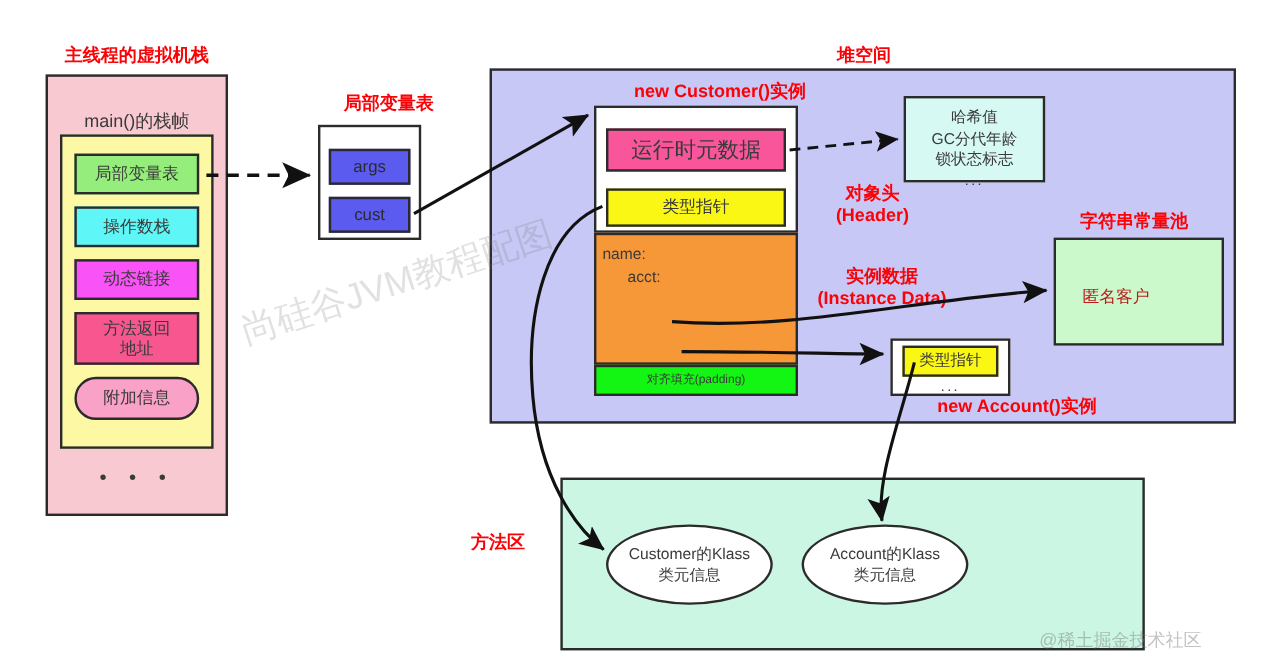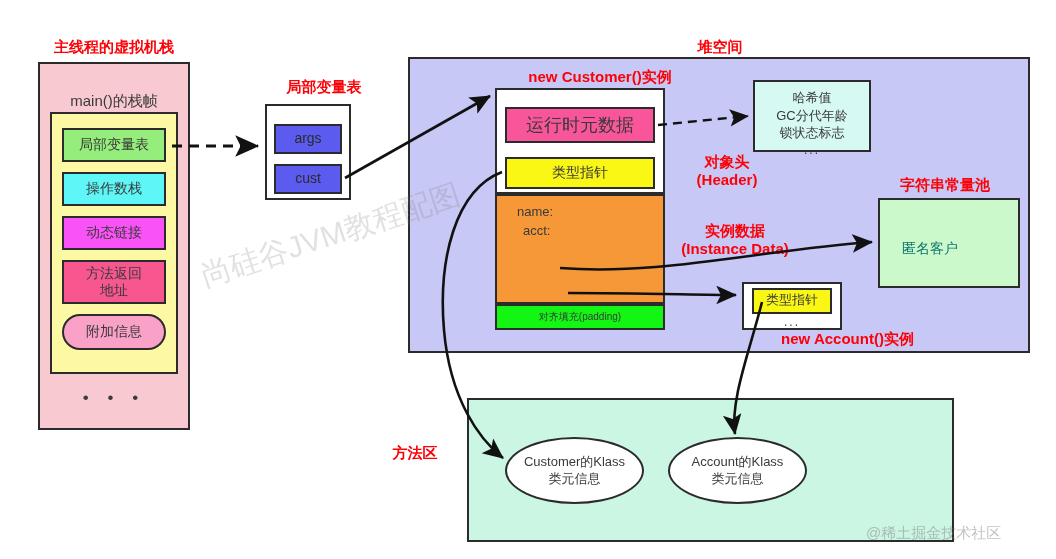--- a/index.html
+++ b/index.html
@@ -65,21 +65,21 @@
   .hdr-box .dd{letter-spacing:2px;font-size:12px;}
 
   .lbl-header{left:672px;top:153px;width:110px;}
   .lbl-inst{left:660px;top:222px;width:150px;}
   .lbl-acct{left:760px;top:330px;width:175px;}
 
   .scp-title{left:880px;top:176px;width:130px;}
   .scp-box{left:878px;top:198px;width:142px;height:90px;
            background:#ccf9cb;border:2px solid #2b2b2b;
            display:block;padding:38px 0 0 22px;text-align:left;}
-  .scp-box span{color:#0f766e;font-size:14px;}
+  .scp-box span{color:#b91c1c;font-size:14px;}
 
   .acct-box{left:742px;top:282px;width:100px;height:48px;
             background:#ffffff;border:2px solid #2b2b2b;
             display:block;padding-top:4px;}
   .acct-tp{display:block;margin:0 auto;width:76px;height:22px;
            background:#fbf714;border:2px solid #2b2b2b;font-size:13px;
            line-height:20px;}
   .acct-dots{display:block;text-align:center;font-size:12px;
              letter-spacing:2px;color:#3a3a3a;margin-top:1px;}
 
@@ -135,21 +135,21 @@
   <div class="lbl-red heap-title">堆空间</div>
   <div class="box heap"></div>
 
   <div class="lbl-red cust-title">new Customer()实例</div>
 
   <div class="box obj-head"></div>
   <div class="box md-box">运行时元数据</div>
   <div class="box tp-box">类型指针</div>
 
   <div class="box inst-box">
-    <div class="l2" style="padding-left:20px;">name:</div>
+    <div class="l2" style="padding-left:5px;">name:</div>
     <div class="l2" style="padding-left:26px;">acct:</div>
   </div>
 
   <div class="box pad-box">对齐填充(padding)</div>
 
   <div class="box hdr-box">
     <div>哈希值</div>
     <div>GC分代年龄</div>
     <div>锁状态标志</div>
     <div class="dd">...</div>

